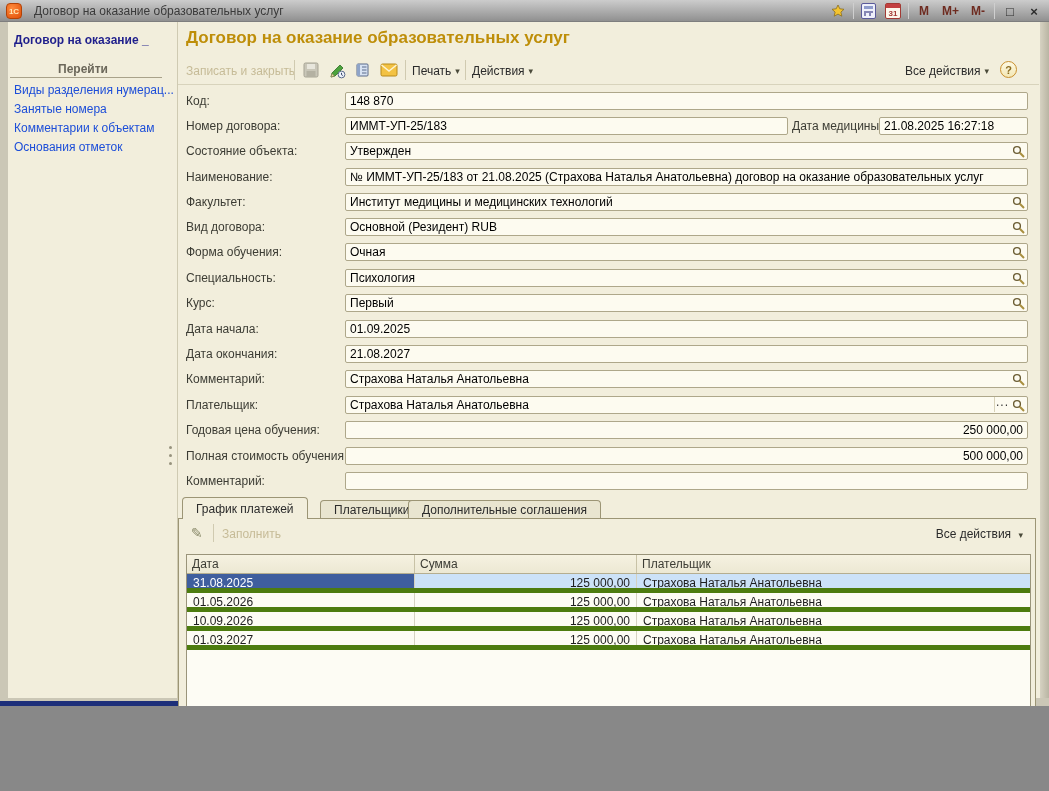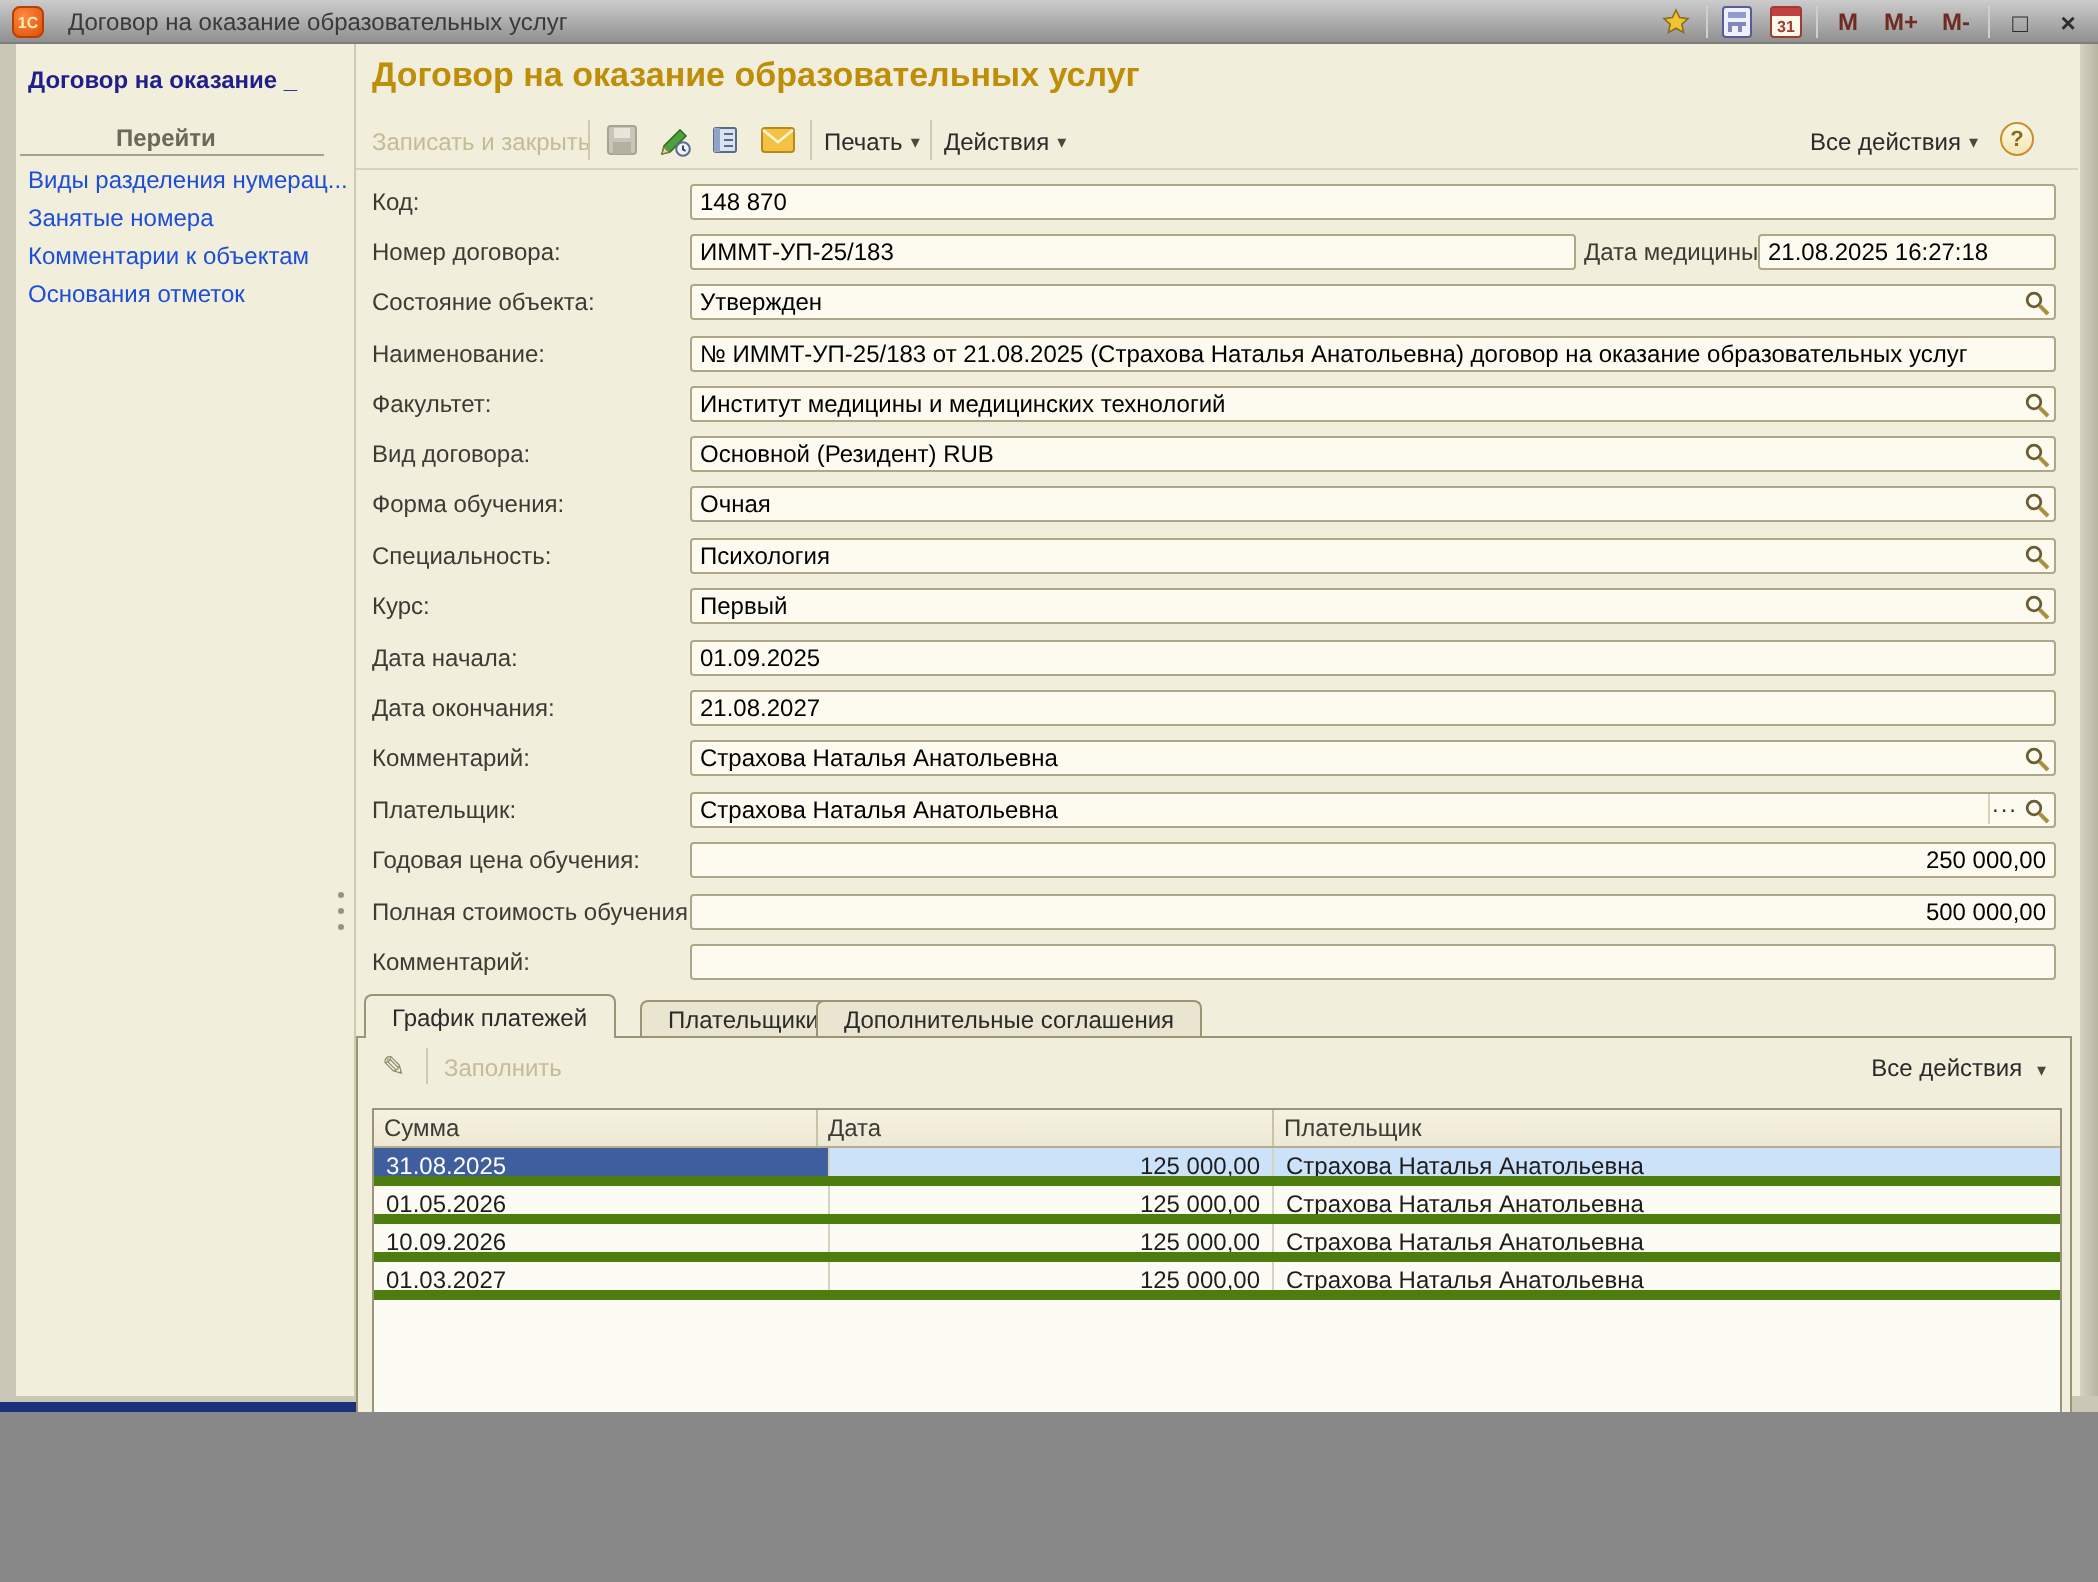--- a/index.html
+++ b/index.html
@@ -330,22 +330,22 @@
       <div class="v-sep" style="left:26px; top:0; height:18px"></div>
       <span class="disabled-txt" style="position:absolute; left:35px; top:3px">Заполнить</span>
       <span class="menu-btn" style="position:absolute; right:4px; top:3px">
         <span>Все действия</span>
         <span class="arrow">▾</span>
       </span>
     </div>
 
     <div class="tbl">
       <div class="thead">
+        <div class="th c1">Дата</div>
         <div class="th c2">Сумма</div>
-        <div class="th c1">Дата</div>
         <div class="th c3">Плательщик</div>
       </div>
       <div class="trow selected">
         <div class="td c1">31.08.2025</div>
         <div class="td c2 num">125 000,00</div>
         <div class="td c3">Страхова Наталья Анатольевна</div>
       </div>
       <div class="trow">
         <div class="td c1">01.05.2026</div>
         <div class="td c2 num">125 000,00</div>

